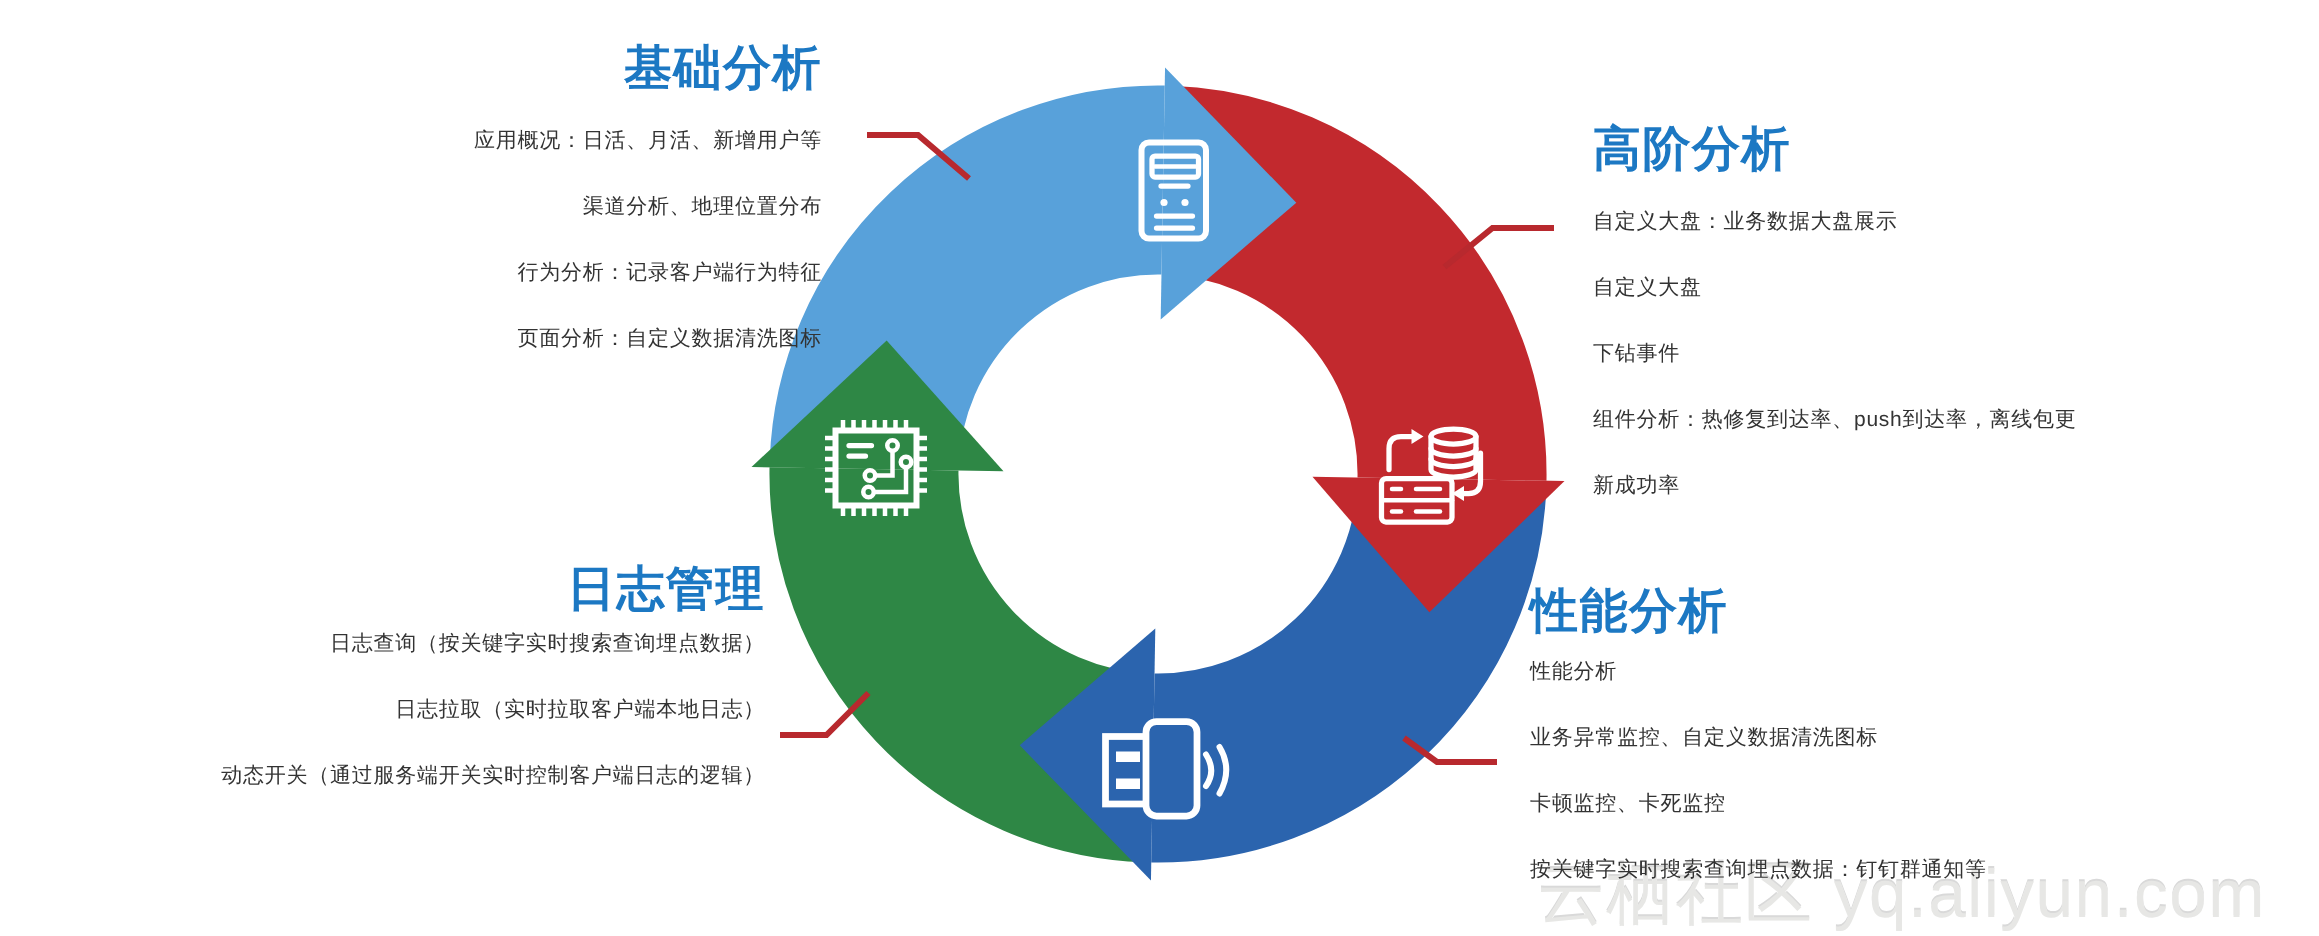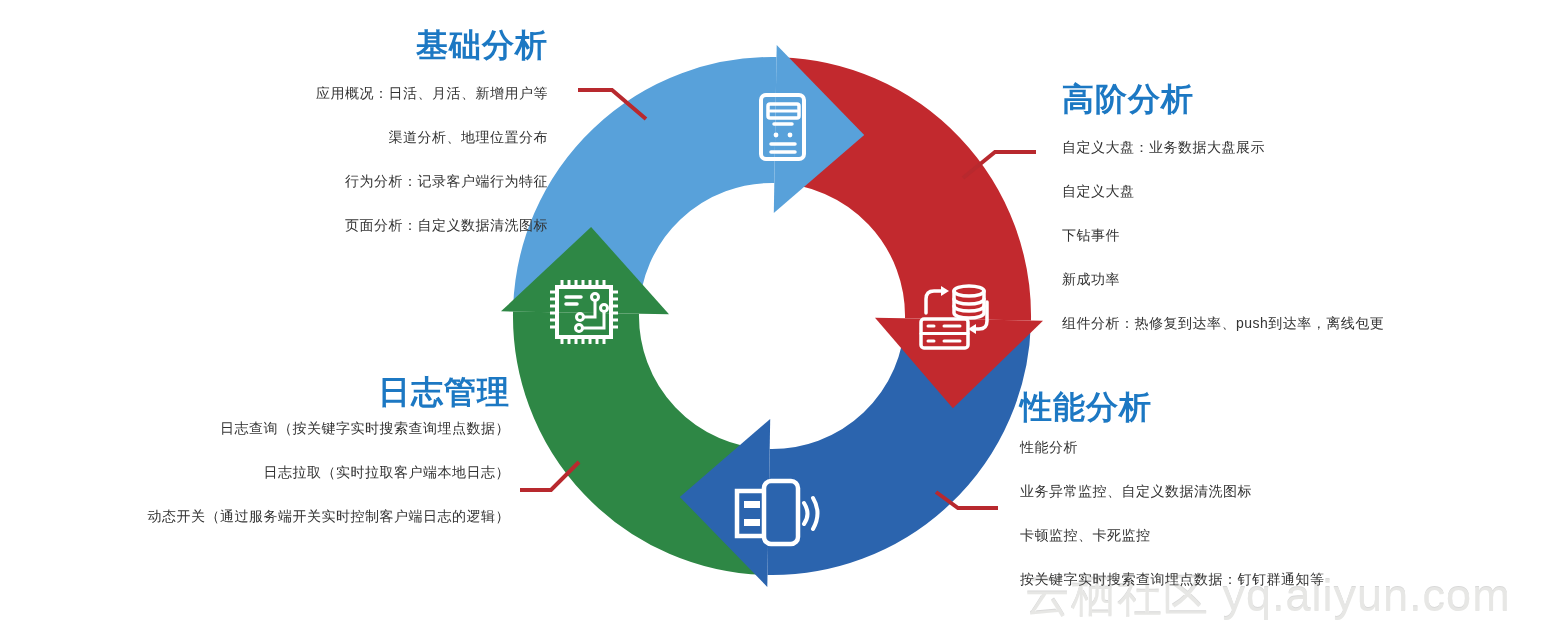--- a/index.html
+++ b/index.html
@@ -110,22 +110,22 @@
     <div class="line">渠道分析、地理位置分布</div>
     <div class="line">行为分析：记录客户端行为特征</div>
     <div class="line">页面分析：自定义数据清洗图标</div>
   </div>
 
   <div class="sec" style="top:84px;left:1062px;width:475px;">
     <div class="title">高阶分析</div>
     <div class="line">自定义大盘：业务数据大盘展示</div>
     <div class="line">自定义大盘</div>
     <div class="line">下钻事件</div>
+    <div class="line">组件分析：热修复到达率、push到达率，离线包更</div>
     <div class="line">新成功率</div>
-    <div class="line">组件分析：热修复到达率、push到达率，离线包更</div>
   </div>
 
   <div class="sec mb14" style="top:392px;left:1020px;width:500px;">
     <div class="title">性能分析</div>
     <div class="line">性能分析</div>
     <div class="line">业务异常监控、自定义数据清洗图标</div>
     <div class="line">卡顿监控、卡死监控</div>
     <div class="line">按关键字实时搜索查询埋点数据：钉钉群通知等</div>
   </div>
 

